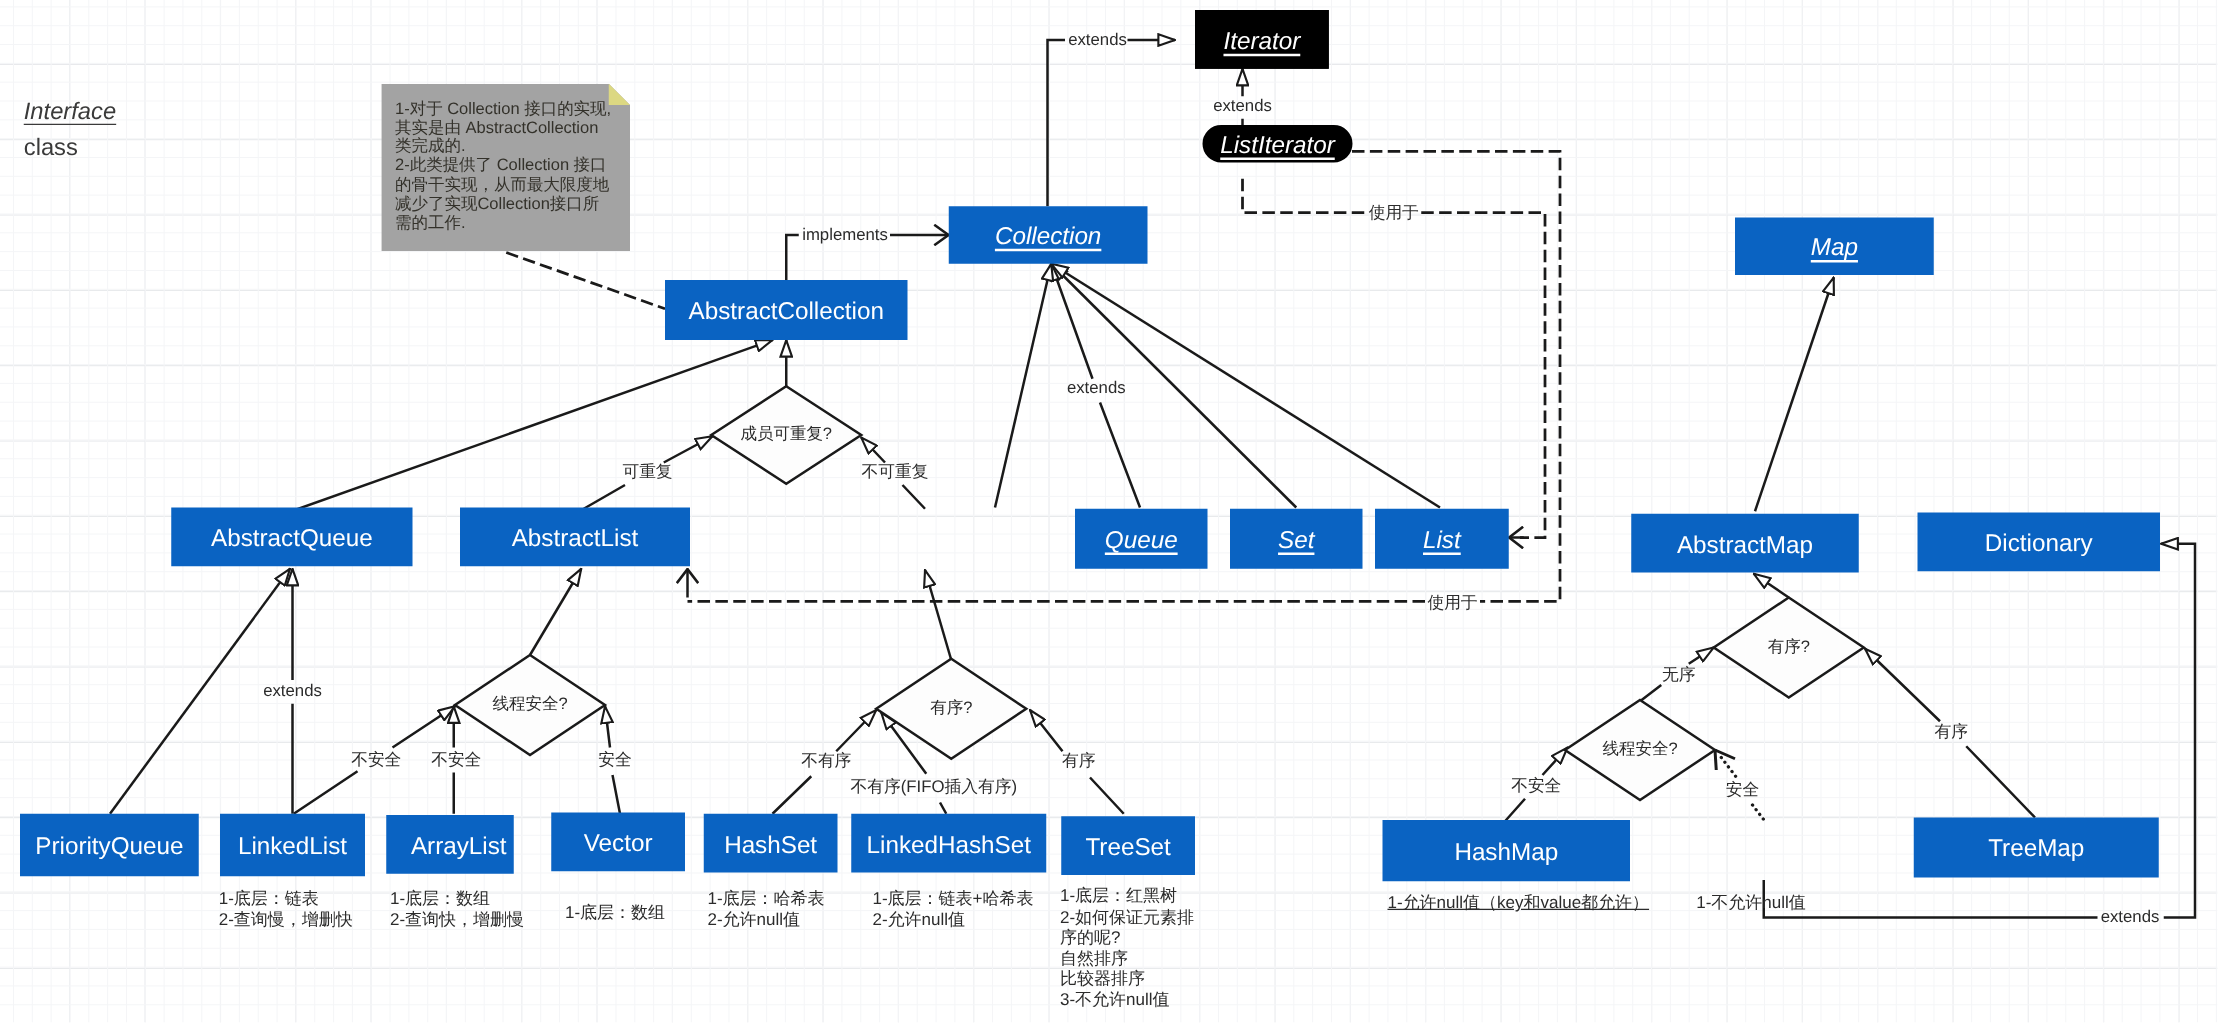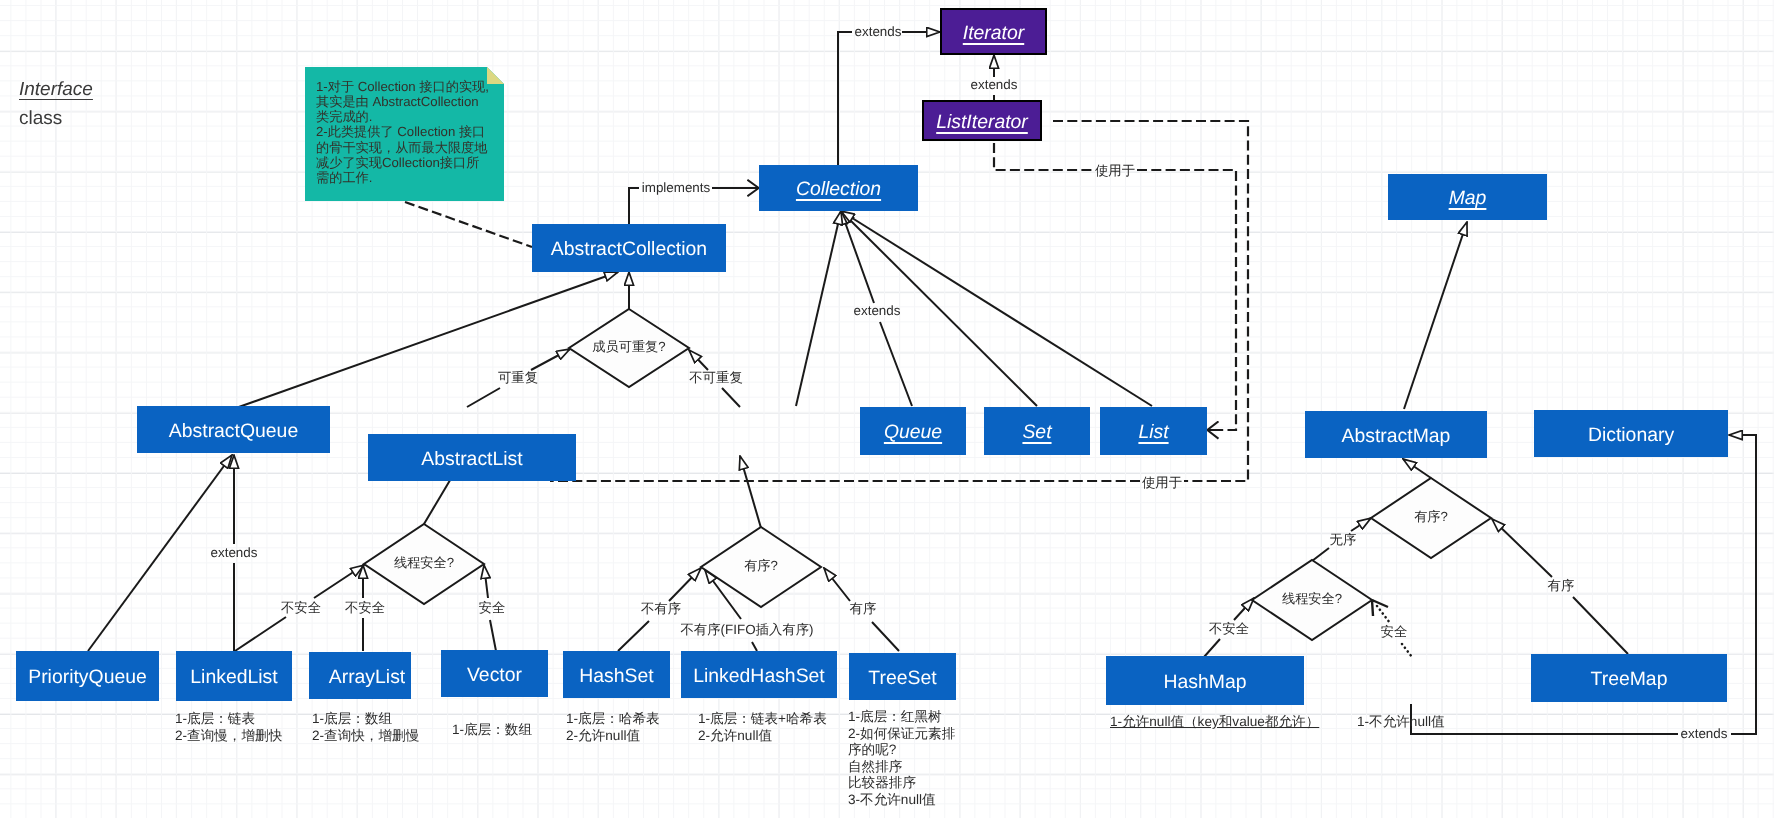--- a/index.html
+++ b/index.html
@@ -12,26 +12,26 @@
     background-image:
       linear-gradient(to right,#f4f5f7 1px,transparent 1px),
       linear-gradient(to bottom,#f4f5f7 1px,transparent 1px),
       linear-gradient(to right,#e4e6e9 1px,transparent 1px),
       linear-gradient(to bottom,#e4e6e9 1px,transparent 1px);
     background-size:15.07px 15.07px,15.07px 15.07px,60.28px 60.28px,60.28px 60.28px;
     background-position:10.4px 5.1px,10.4px 5.1px,55.4px 51.1px,55.4px 51.1px;}
   svg#edges{position:absolute;left:0;top:0;width:1774px;height:818px;overflow:visible;}
   .node{position:absolute;box-sizing:border-box;display:flex;align-items:center;justify-content:center;}
   .node.blue{background:#0a63c2;}
-  .node.black{background:#4c1d95;border:2px solid #000;}
+  .node.black{background:#000000;border:2px solid #000;margin-left:16px;}
   .node .lbl{font-size:19.4px;line-height:1;color:#fff;white-space:nowrap;position:relative;top:2px;}
   .node.iface .lbl{font-style:italic;text-decoration:underline;text-underline-offset:4px;text-decoration-thickness:1.5px;}
   .legend{position:absolute;color:#3a3a3a;font-size:19px;}
   .legend.iface{font-style:italic;text-decoration:underline;text-underline-offset:4px;}
-  #note{position:absolute;background:#14b8a6;box-sizing:border-box;
+  #note{position:absolute;background:#a3a3a3;box-sizing:border-box;
     clip-path:polygon(0 0, calc(100% - 17px) 0, 100% 17px, 100% 100%, 0 100%);}
   #note-fold{position:absolute;width:0;height:0;
     border-right:17px solid transparent;border-bottom:17px solid #dcd882;}
   #note .ntext{position:absolute;left:11px;top:12px;font-size:13.2px;line-height:15.15px;color:#33312a;}
   .ann{position:absolute;font-size:13.6px;line-height:16.5px;color:#2b2b2b;white-space:nowrap;}
   .elabel{position:absolute;font-size:13.4px;color:#2b2b2b;white-space:nowrap;
           transform:translate(-50%,-50%);background:transparent;line-height:1.25;}
   .dlabel{font-size:13.2px;fill:#2b2b2b;}
 </style>
 </head>
@@ -146,36 +146,36 @@
       <div>2-此类提供了 Collection 接口</div>
       <div>的骨干实现，从而最大限度地</div>
       <div>减少了实现Collection接口所</div>
       <div>需的工作.</div>
     </div>
   </div>
   <div id="note-fold" style="left:487px;top:67px;"></div>
   <div class="node black iface" style="left:940px;top:8px;width:107px;height:47px;">
       <span class="lbl">Iterator</span>
     </div>
-  <div class="node black iface" style="left:922px;top:100px;width:120px;height:41px;">
+  <div class="node black iface" style="left:946px;top:100px;width:120px;height:30px;border-radius:17px;">
       <span class="lbl">ListIterator</span>
     </div>
   <div class="node blue iface" style="left:759px;top:165px;width:159px;height:46px;">
       <span class="lbl">Collection</span>
     </div>
   <div class="node blue" style="left:532px;top:224px;width:194px;height:48px;">
       <span class="lbl">AbstractCollection</span>
     </div>
   <div class="node blue iface" style="left:1388px;top:174px;width:159px;height:46px;">
       <span class="lbl">Map</span>
     </div>
   <div class="node blue" style="left:137px;top:406px;width:193px;height:47px;">
       <span class="lbl">AbstractQueue</span>
     </div>
-  <div class="node blue" style="left:368px;top:406px;width:208px;height:47px;margin-top:28px;">
+  <div class="node blue" style="left:368px;top:406px;width:184px;height:47px;">
       <span class="lbl">AbstractList</span>
     </div>
   <div class="node blue iface" style="left:860px;top:407px;width:106px;height:48px;">
       <span class="lbl">Queue</span>
     </div>
   <div class="node blue iface" style="left:984px;top:407px;width:106px;height:48px;">
       <span class="lbl">Set</span>
     </div>
   <div class="node blue iface" style="left:1100px;top:407px;width:107px;height:48px;">
       <span class="lbl">List</span>

